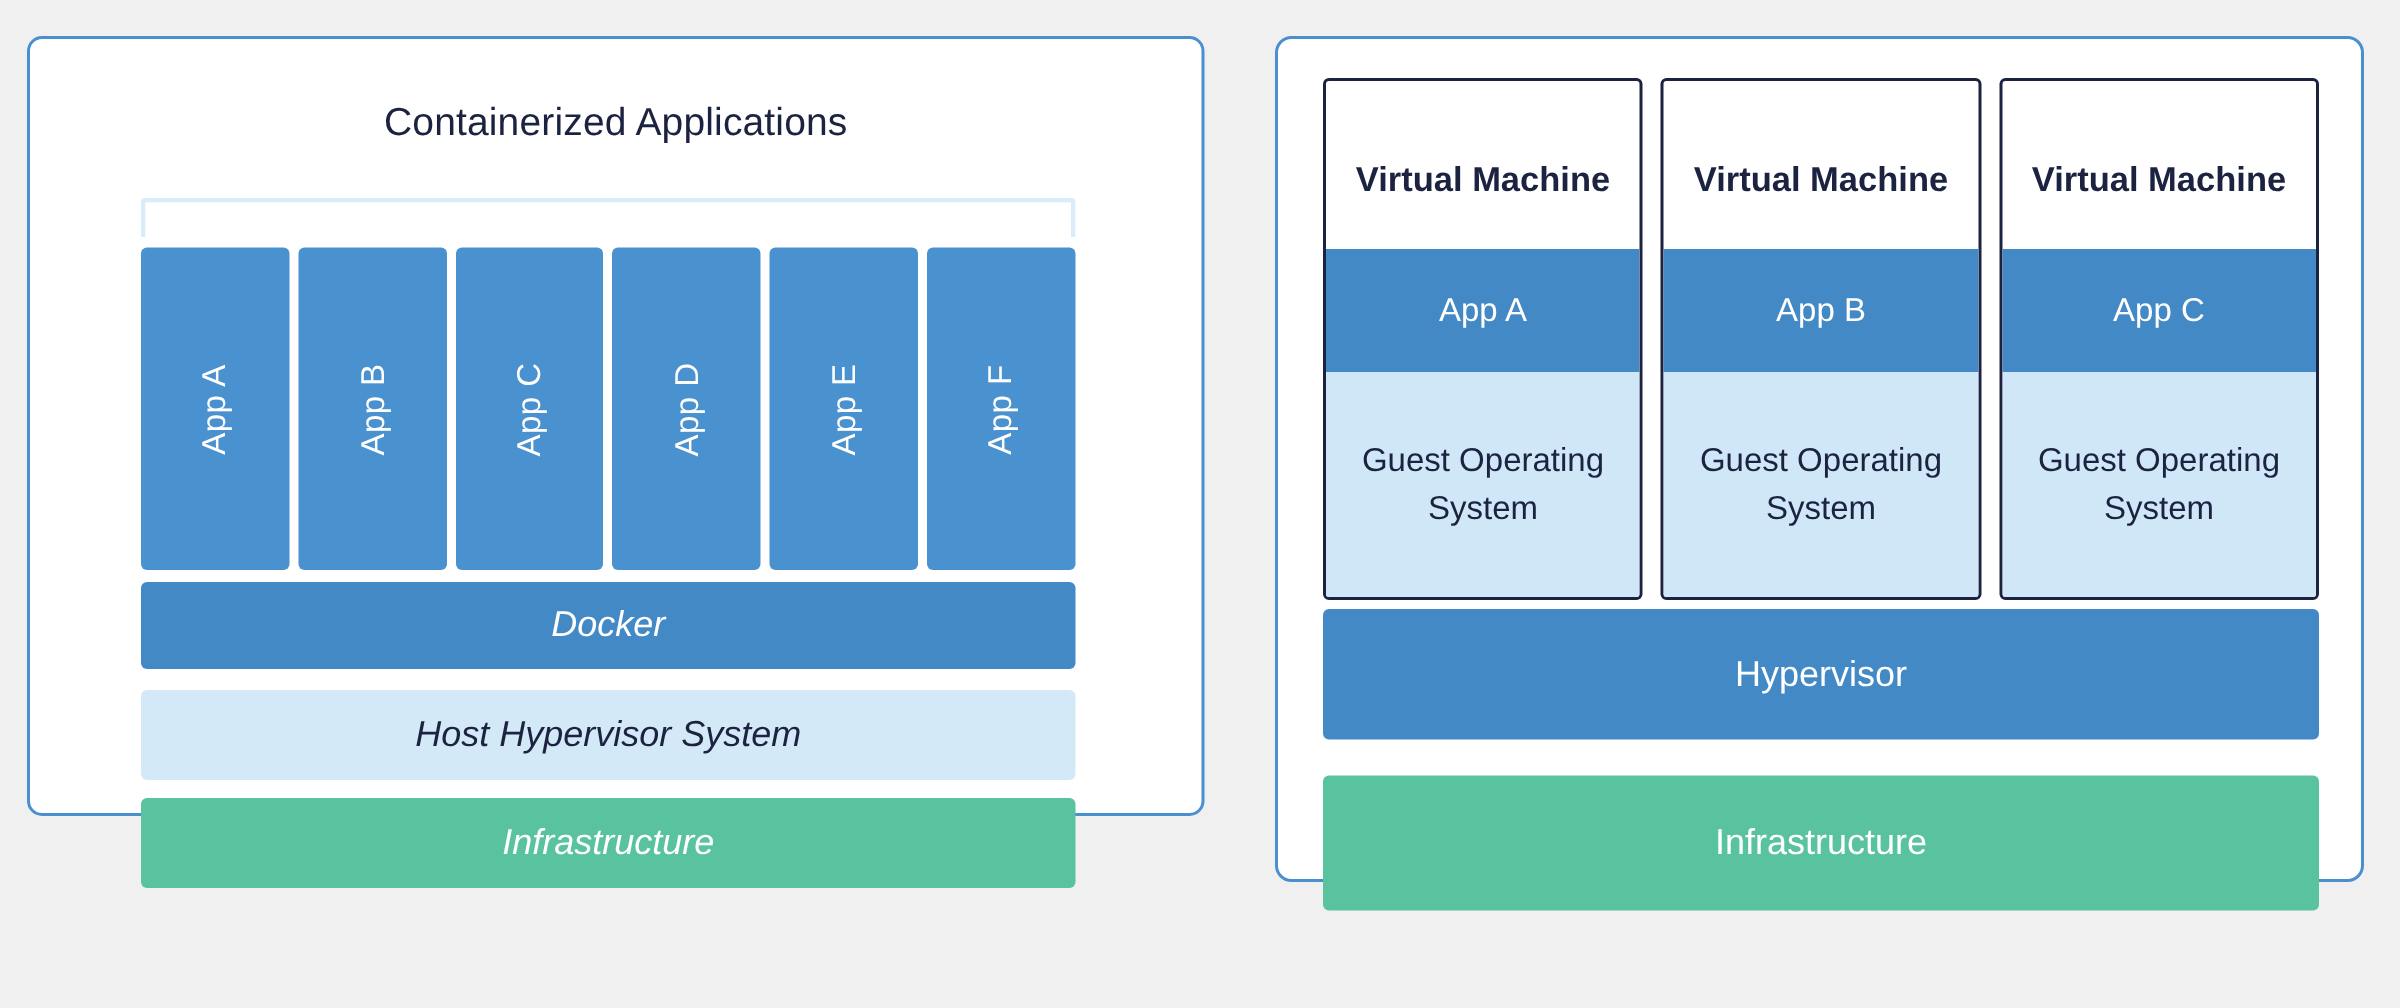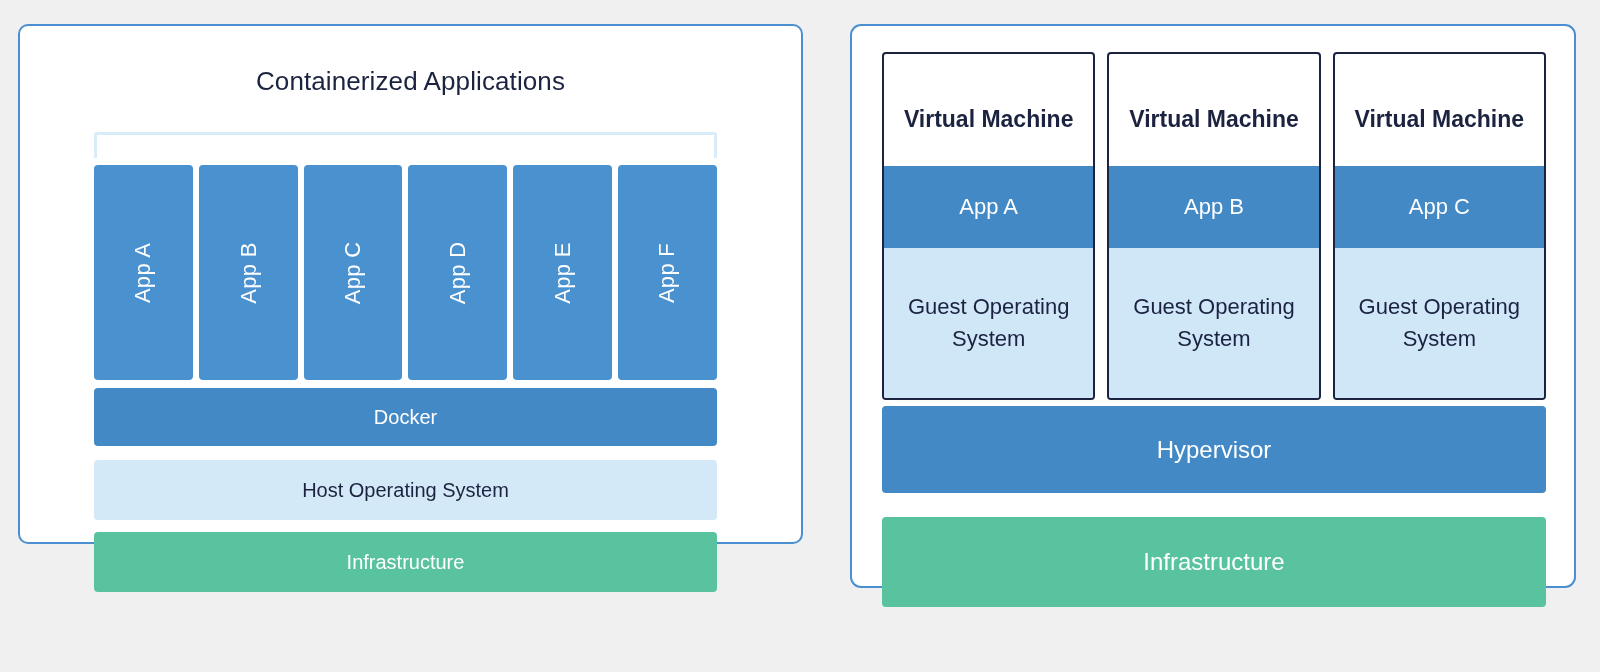--- a/index.html
+++ b/index.html
@@ -60,21 +60,22 @@
     color:#ffffff;
     font-size:22px;
     letter-spacing:.3px;
   }
 
   .stack-bar{
     position:absolute;
     left:74px;width:623px;
     display:flex;align-items:center;justify-content:center;
     border-radius:4px;
-    font-size:20px;
+    font-size:24px;
+    font-style:italic;
   }
   #bar-docker{top:362px;height:58px;background:#4289c6;color:#ffffff;}
   #bar-host-os{top:434px;height:60px;background:#d4e9f8;color:#1b2340;}
   #bar-infra-left{top:506px;height:60px;background:#59c39f;color:#ffffff;}
 
   
   .vm-row{
     position:absolute;
     left:30px;top:26px;width:664px;height:348px;
     display:flex;gap:12px;
@@ -150,21 +151,21 @@
       <div class="app-col">
         <span class="vlabel">App E</span>
       </div>
       <div class="app-col">
         <span class="vlabel">App F</span>
       </div>
     </div>
 
     <div class="stack-bar" id="bar-docker">Docker</div>
 
-    <div class="stack-bar" id="bar-host-os">Host Operating System</div>
+    <div class="stack-bar" id="bar-host-os">Host Hypervisor System</div>
 
     <div class="stack-bar" id="bar-infra-left">Infrastructure</div>
   </div>
 
   <div class="panel" id="panel-vms">
 
     <div class="vm-row">
 
       <div class="vm-box">
         <div class="vm-title">Virtual Machine</div>

